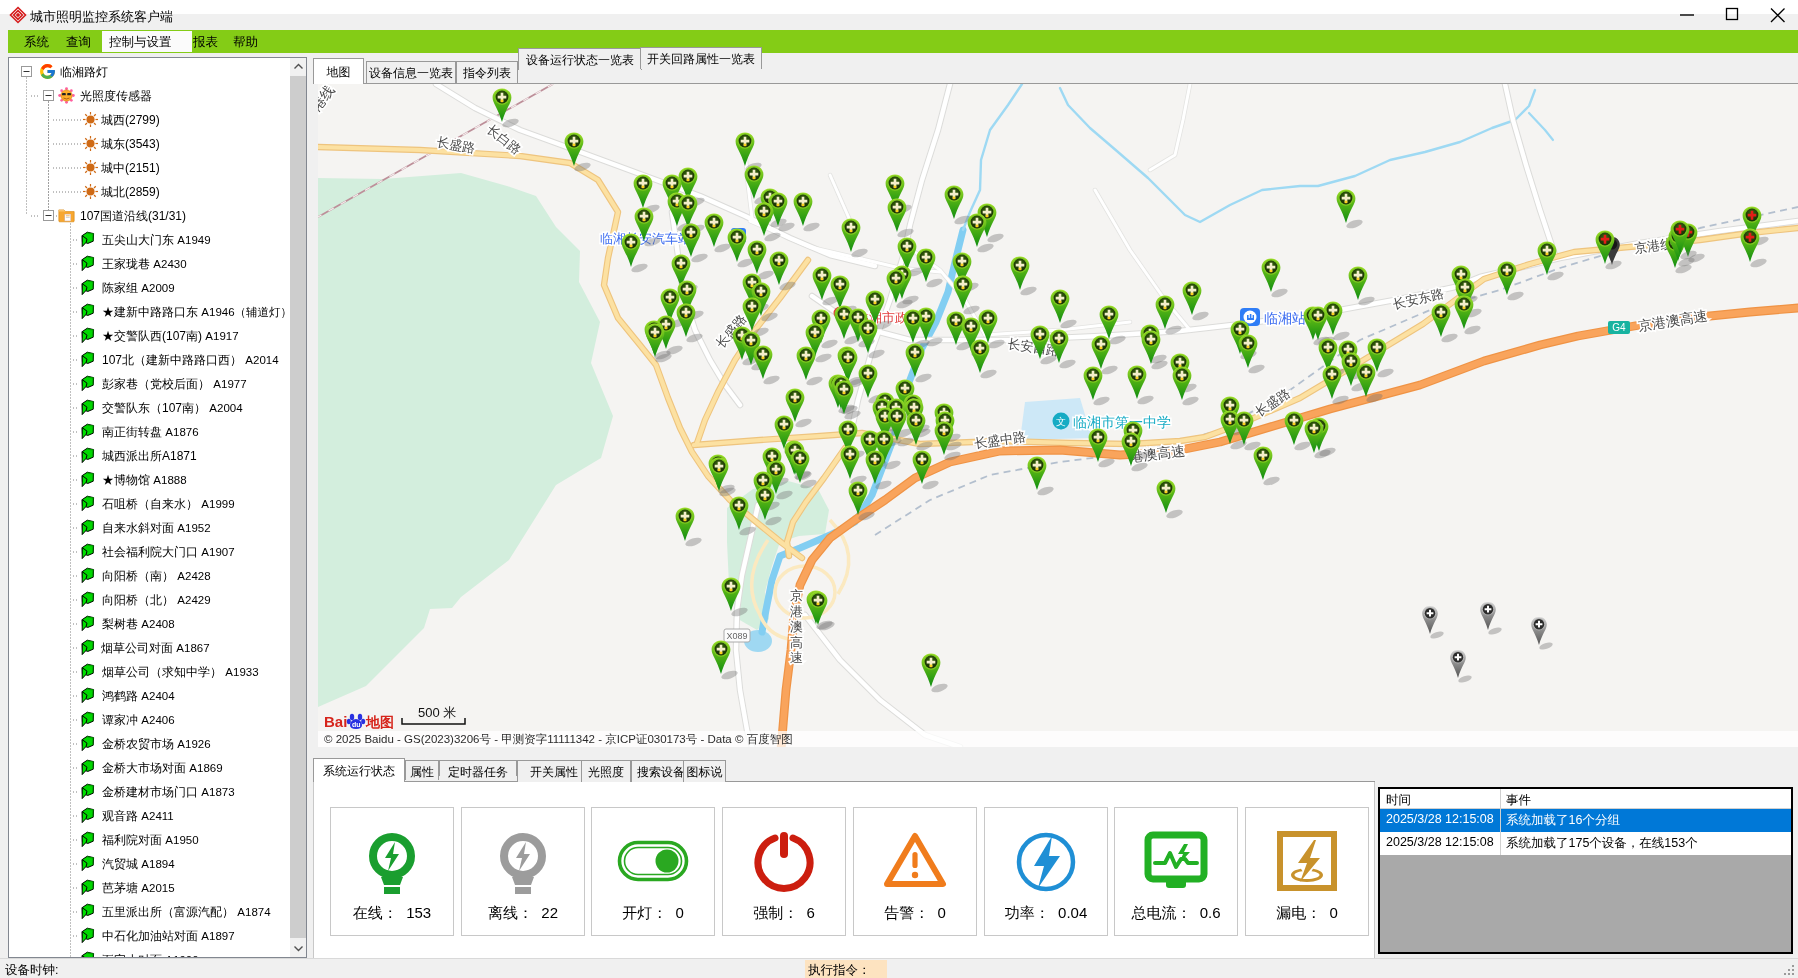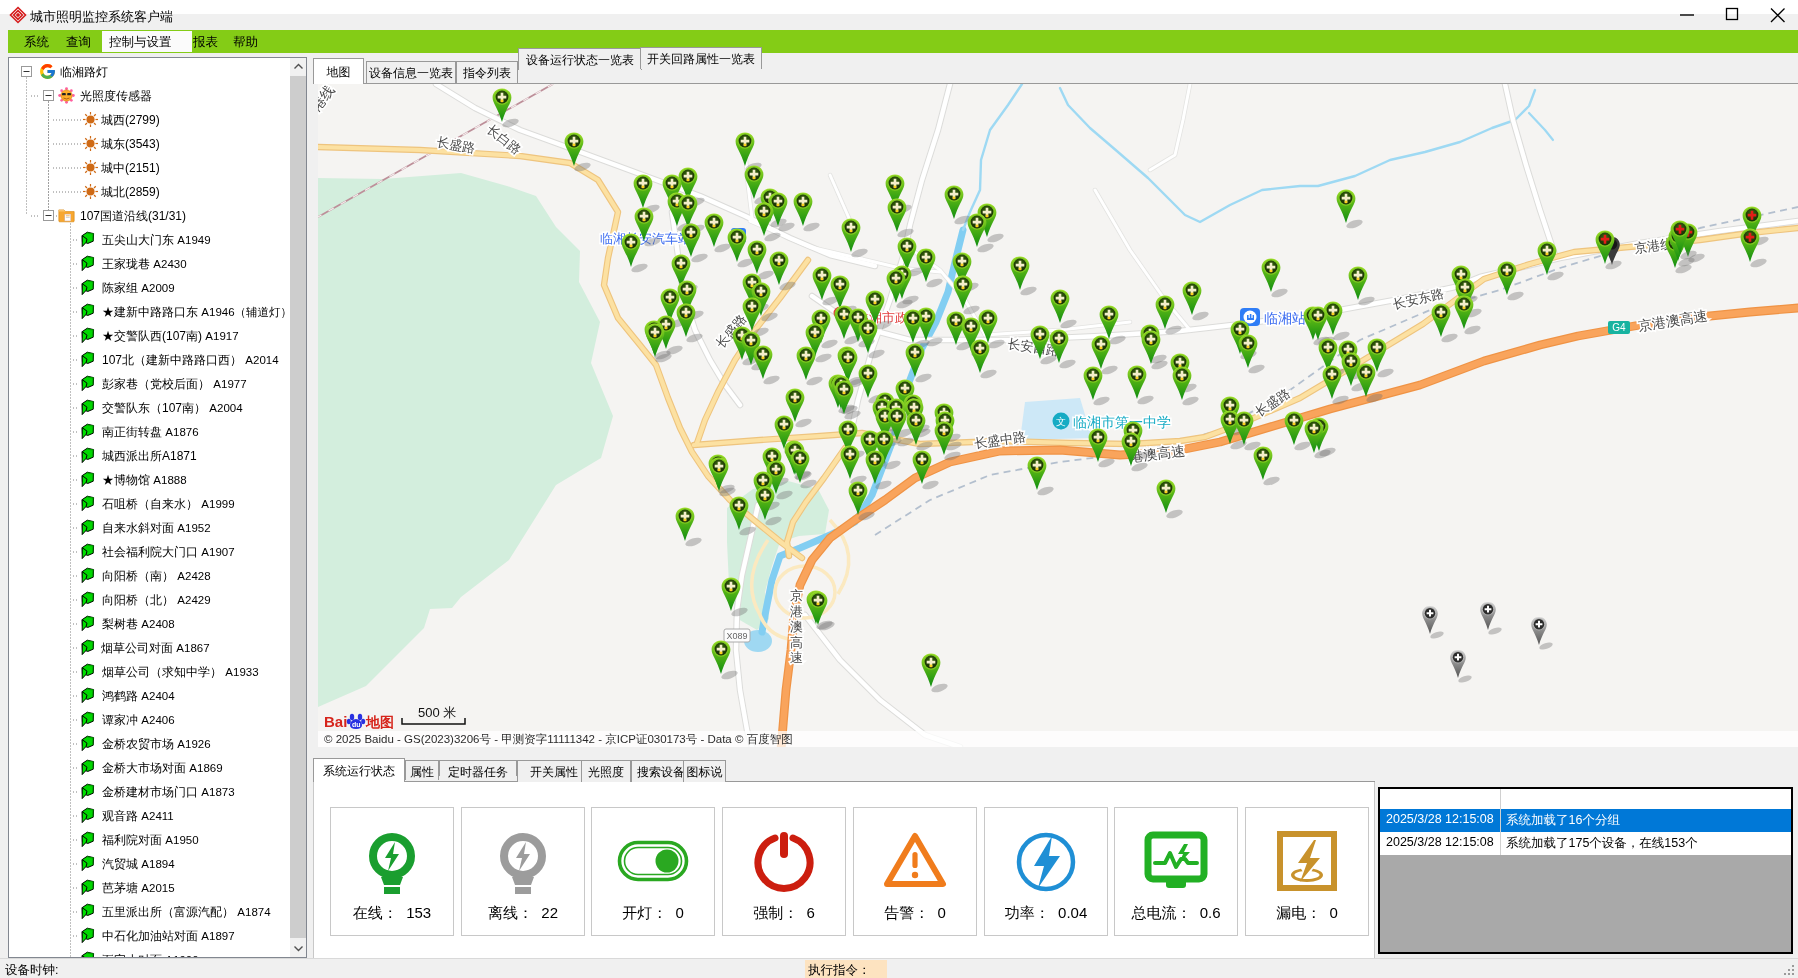--- a/index.html
+++ b/index.html
@@ -864,20 +864,21 @@
   </div>
 <div class="card" style="left:1245px;top:807px">
     <svg width="62" height="62" viewBox="0 0 62 62">
       <rect x="4" y="4" width="54" height="54" fill="none" stroke="#c8922c" stroke-width="6"></rect>
       <path d="M38 10 L22 33 h9 l-7 19 L44 28 h-10 l6 -18 Z" fill="#c8922c"></path>
       <path d="M31 52 c-9 0 -16 -3 -16 -7 c0 -3 4 -5.4 10 -6.3 l1.5 2.6 c-4.8 .6 -8 2 -8 3.7 c0 2.2 5.6 4 12.5 4 s12.5 -1.8 12.5 -4 c0 -1.7 -3.2 -3.1 -8 -3.7 l1.5 -2.6 c6 1 10 3.3 10 6.3 c0 4 -7 7 -16 7 Z" fill="#c8922c"></path>
     </svg>
     <div class="lbl">漏电：&nbsp;&nbsp;0</div>
   </div>
 <div class="abs" id="evt">
+    <div class="hdr"><span>时间</span><span class="c2">事件</span></div>
     <div class="row1"><span>2025/3/28 12:15:08</span><span class="c2">系统加载了16个分组</span></div>
     <div class="row2"><span>2025/3/28 12:15:08</span><span class="c2">系统加载了175个设备，在线153个</span></div>
     <div class="gray"></div>
     <div class="abs" style="left:120px;top:0;width:1px;height:66px;background:#d0d0d0"></div>
   </div>
 <div class="abs" id="statusbar">
     <span class="abs" style="left:5px;top:3px">设备时钟:</span>
     <div class="abs" style="left:805px;top:1px;width:82px;height:18px;background:#fde3c0"></div>
     <span class="abs" style="left:808px;top:3px">执行指令：</span>
     <svg class="abs" style="left:1784px;top:6px" width="12" height="12">

